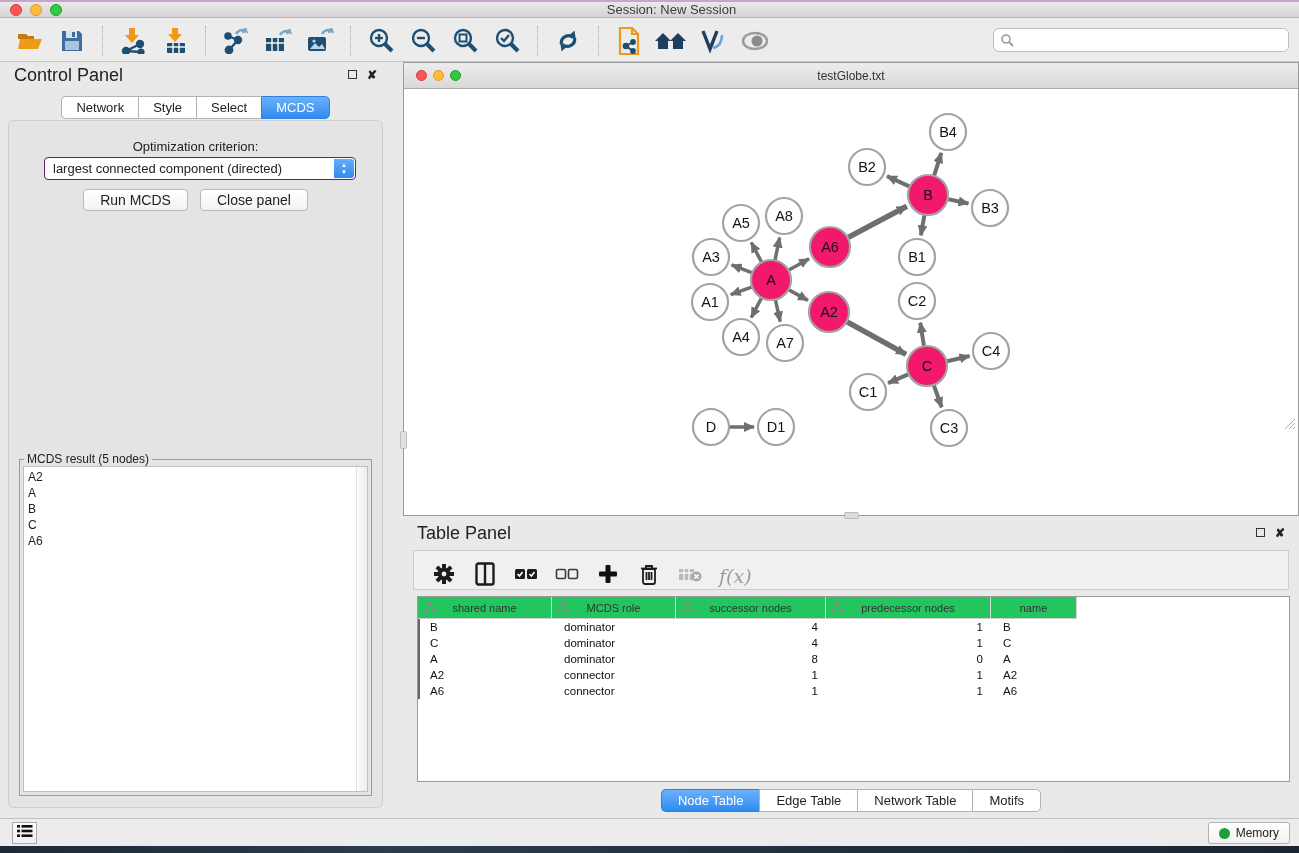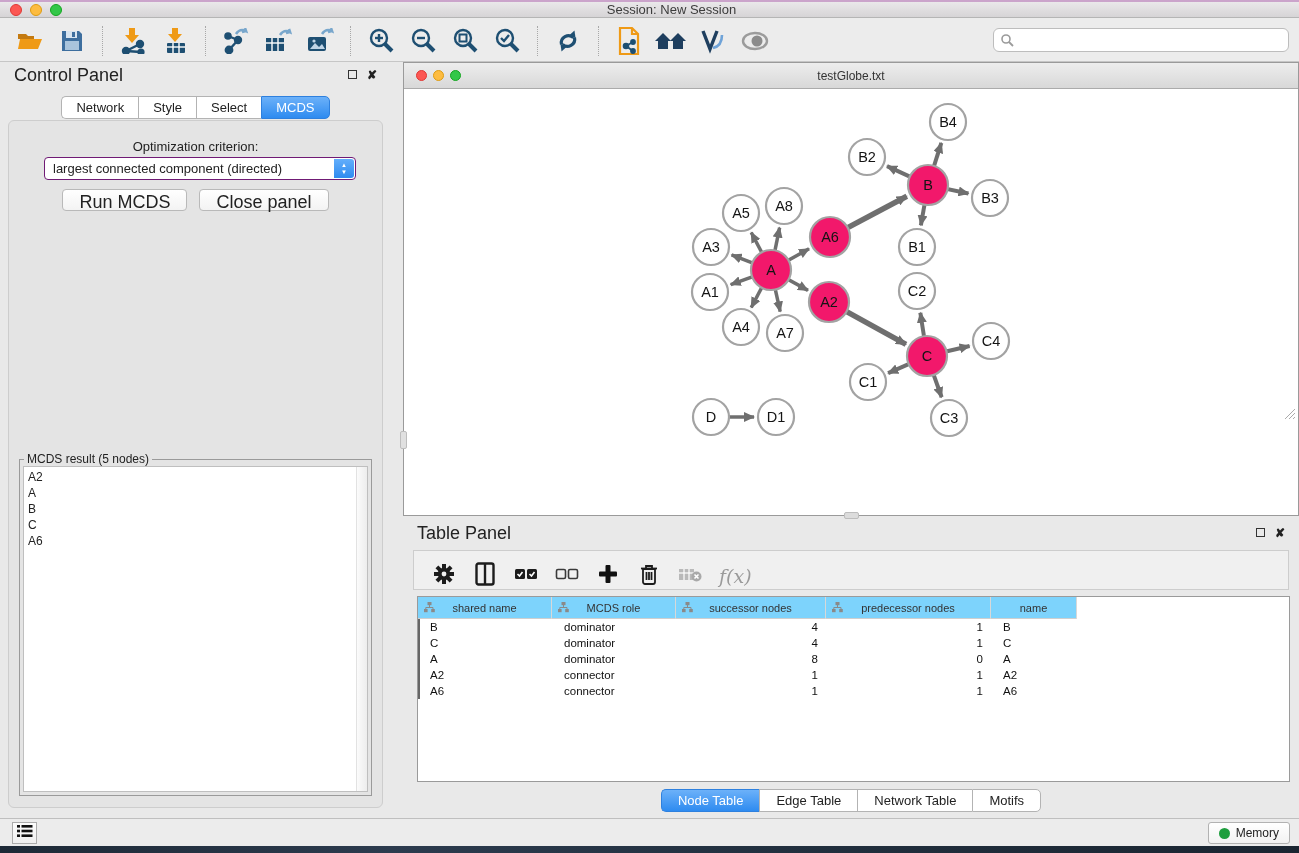--- a/index.html
+++ b/index.html
@@ -73,21 +73,21 @@
   }
   .combo .stepper {
     position:absolute; right:1px; top:1px; bottom:1px; width:20px;
     background:linear-gradient(#63AEFB,#2E8BF0); border-radius:0 3px 3px 0;
     display:flex; flex-direction:column; align-items:center; justify-content:center;
     color:#fff; font-size:6px; line-height:6px; gap:1px;
   }
   .cp-buttons { position:absolute; left:0; right:0; top:68px; display:flex; justify-content:center; gap:12px; }
   .mac-btn {
     background:linear-gradient(#FFFFFF,#F3F3F3); border:1px solid #B9B9B9; border-radius:4px;
-    font-size:18px; padding:2px 16px; height:22px; color:#222;
+    font-size:14px; padding:2px 16px; height:22px; color:#222;
     font-family:"Liberation Sans",sans-serif;
   }
   .result-box {
     position:absolute; left:10px; right:10px; top:338px; height:337px;
     border:1px solid #9A9A9A;
   }
   .result-box .legend {
     position:absolute; top:-8px; left:4px; background:#E4E4E4; padding:0 3px; font-size:12px;
   }
   .result-list {
@@ -100,21 +100,21 @@
     position:absolute; left:403px; top:0; width:896px; height:454px;
     border:1px solid #9A9A9A; background:#fff;
   }
   .net-titlebar {
     height:26px; background:linear-gradient(#EDEDED,#D8D8D8); border-bottom:1px solid #ABABAB;
     display:flex; align-items:center; position:relative;
   }
   .net-titlebar .lights { margin-left:12px; gap:6px; }
   .net-titlebar .light { width:11px; height:11px; }
   .net-titlebar .title { position:absolute; left:0; right:0; text-align:center; font-size:12px; color:#333; }
-  .net-canvas { position:relative; width:100%; height:332px; background:#fff; }
+  .net-canvas { position:relative; width:100%; height:332px; background:#fff;margin-top:10px; }
   .resize-grip { position:absolute; right:2px; bottom:2px; width:13px; height:13px; }
   .splitter-handle-v {
     position:absolute; left:-4px; top:368px; width:7px; height:18px;
     background:#E0E0E0; border:1px solid #BDBDBD; border-radius:2px;
   }
   .splitter-handle-h {
     position:absolute; left:440px; bottom:-4px; width:15px; height:7px;
     background:#DCDCDC; border:1px solid #BDBDBD; border-radius:2px;
   }
   
@@ -123,21 +123,21 @@
     position:absolute; left:10px; right:10px; top:30px; height:40px;
     background:#F0F0F0; border:1px solid #CDCDCD;
     display:flex; align-items:flex-end; gap:17px; padding-left:18px;
   }
   .tp-btn { display:flex; align-items:center; justify-content:center; width:24px; height:26px; }
   .fx { font-family:"DejaVu Serif", serif; font-style:italic; font-size:19px; color:#9A9A9A; width:auto; }
   .tbl-box {
     position:absolute; left:14px; top:76px; width:873px; height:186px;
     background:#fff; border:1px solid #9A9A9A; overflow:hidden;
   }
-  .tbl-head { display:flex; height:22px; background:#7dd3fc; border-bottom:1px solid #CFCFCF; width:659px; }
+  .tbl-head { display:flex; height:22px; background:#22c55e; border-bottom:1px solid #CFCFCF; width:659px; }
   .th {
     position:relative; font-size:11px; color:#333; display:flex; align-items:center; justify-content:center;
     border-right:1px solid #D8D8D8; height:22px;
   }
   .th .colicon { position:absolute; left:6px; top:5px; }
   .tbl-body { border-left:2px solid #666; }
   .tr { display:flex; height:16px; align-items:center; }
   .td { font-size:11.5px; color:#111; padding:0 10px; white-space:nowrap; overflow:hidden; }
   .c0{width:134px;} .c1{width:124px;} .c2{width:150px;} .c3{width:165px;} .c4{width:86px;}
   .a-left{text-align:left;} .a-right{text-align:right;}

